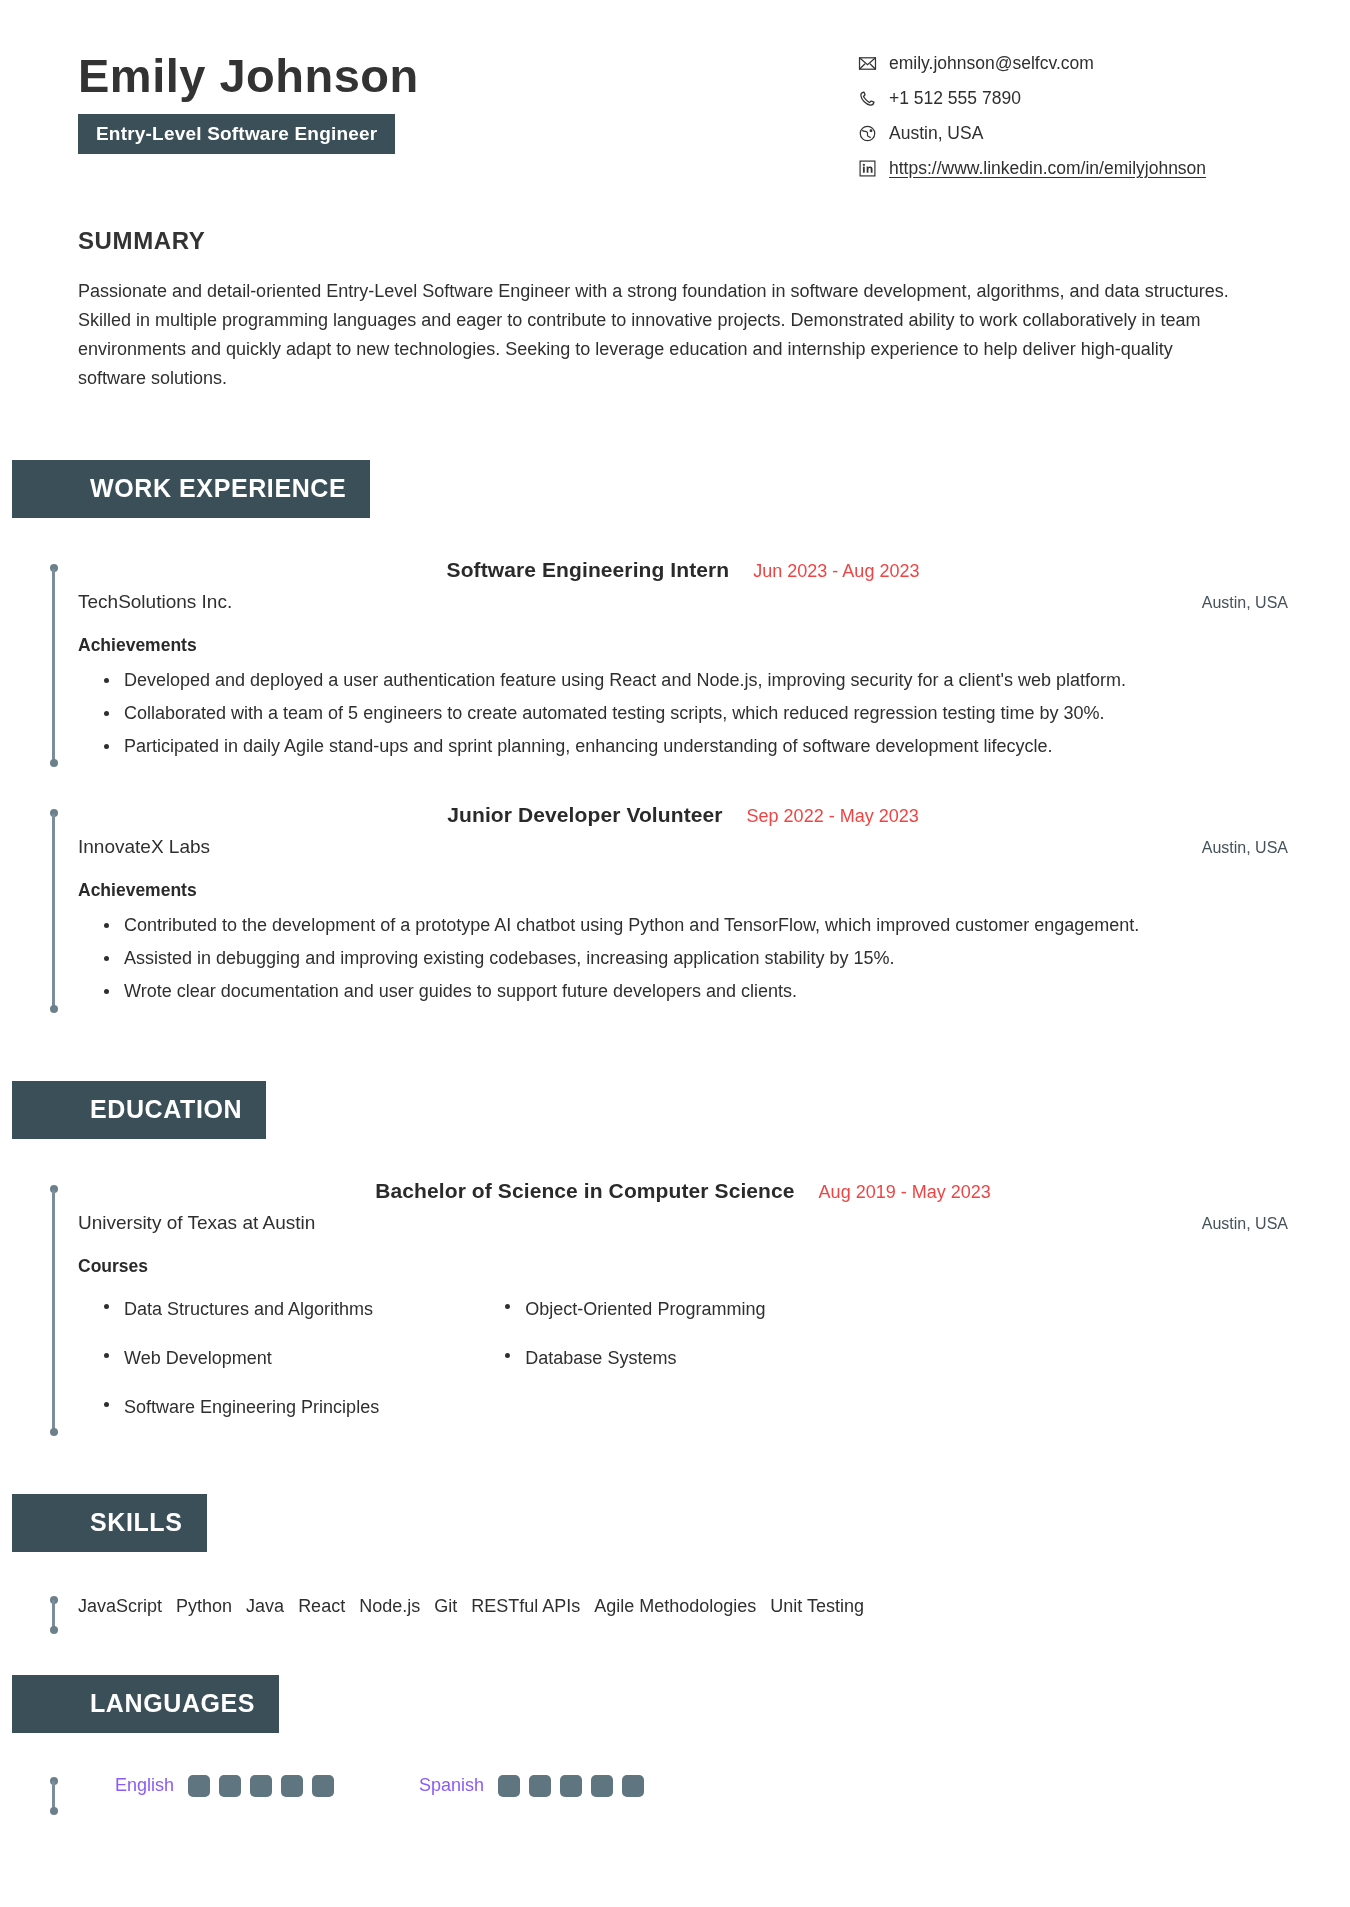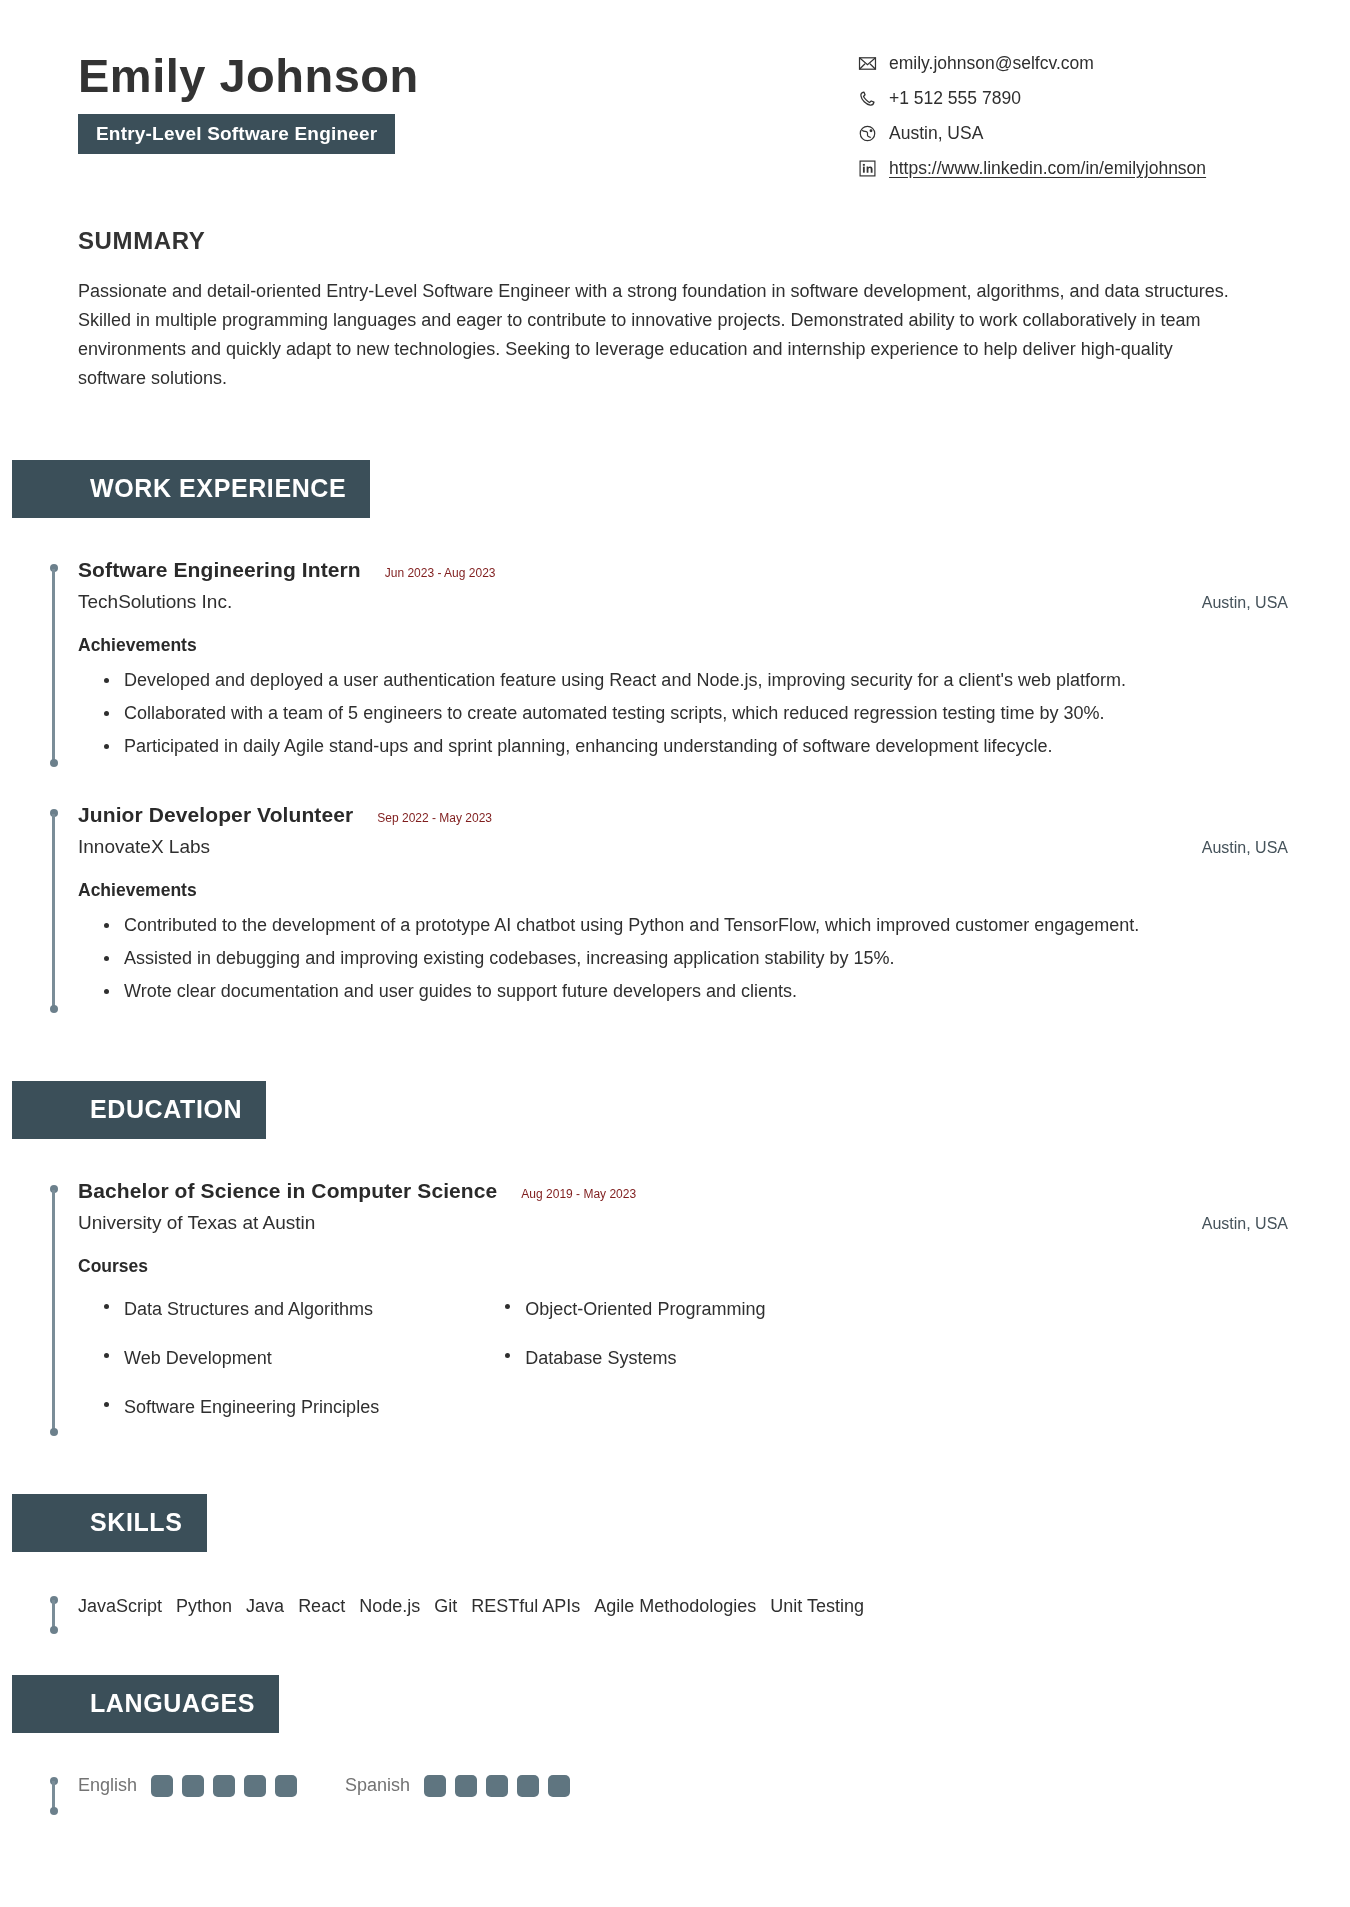--- a/index.html
+++ b/index.html
@@ -157,33 +157,33 @@
     height: 8px;
     border-radius: 50%;
     background: #6c808c;
   }
   .tl-dot.top { top: 0; }
   .tl-dot.bottom { bottom: 0; }
 
   .entry-head {
     display: flex;
     align-items: baseline;
-    justify-content: flex-start;
+    justify-content: center;
     gap: 24px;
   }
   .entry-role {
     font-size: 21px;
     font-weight: 700;
     color: #2a2a2a;
     letter-spacing: 0.1px;
     margin: 0;
   }
   .entry-date {
-    font-size: 12px;
-    color: #7f1d1d;
+    font-size: 18px;
+    color: #ef4444;
     white-space: nowrap;
   }
   .entry-sub {
     display: flex;
     align-items: baseline;
     justify-content: space-between;
     gap: 24px;
     margin-top: 9px;
   }
   .entry-org {
@@ -310,22 +310,23 @@
     flex-wrap: wrap;
   }
   .lang-item {
     display: flex;
     align-items: center;
     gap: 14px;
     margin-right: 48px;
   }
   .lang-name {
     font-size: 18px;
-    color: #737373;
+    color: #8b5cf6;
     white-space: nowrap;
+    margin-left: 37px;
   }
   .lang-dots {
     display: flex;
     gap: 9px;
   }
   .lang-sq {
     width: 22px;
     height: 22px;
     border-radius: 5px;
     background: #5f7580;

